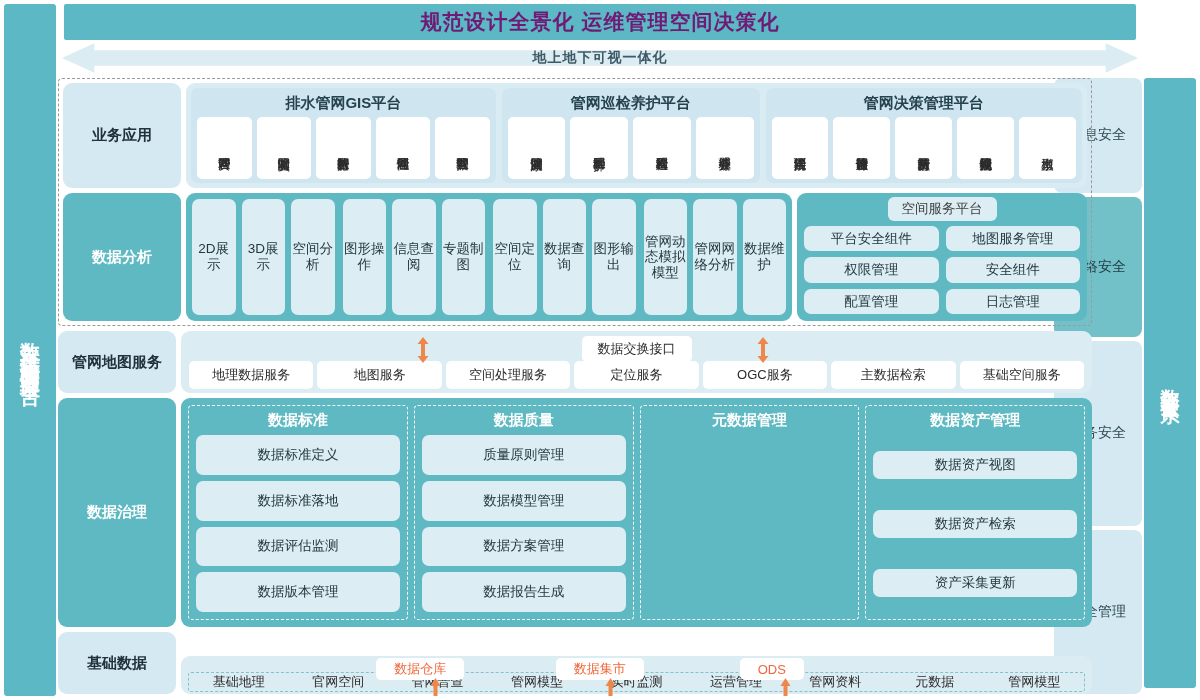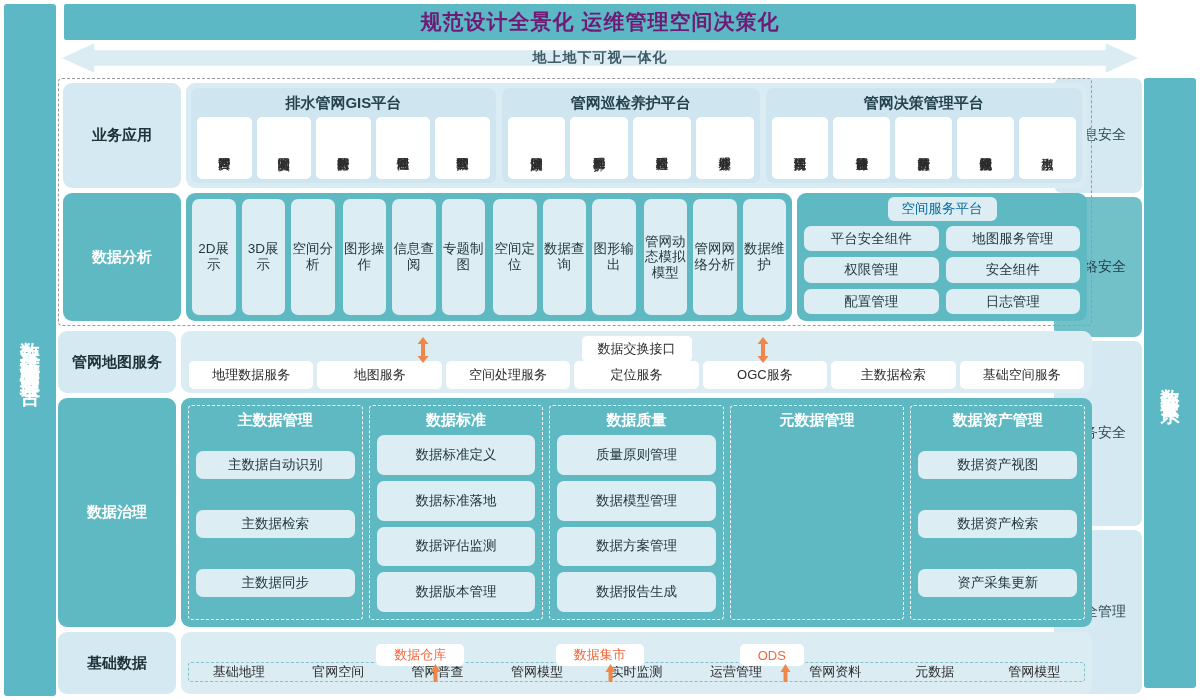--- a/index.html
+++ b/index.html
@@ -105,21 +105,21 @@
     background:#dceef4;border-radius:7px;flex:1;
     display:flex;align-items:center;justify-content:center;
     font-size:13.5px;color:#24383f;text-align:center;line-height:1.15;
   }
   .sp-panel{
     width:290px;flex:none;background:#5fb9c2;border-radius:9px;
     padding:4px 7px 7px;box-sizing:border-box;
     display:flex;flex-direction:column;align-items:center;
   }
   .sp-title{
-    background:#dceef4;border-radius:6px;color:#0369a1;font-size:13.5px;
+    background:#dceef4;border-radius:6px;color:#404040;font-size:13.5px;
     padding:3px 14px;margin-bottom:5px;
   }
   .sp-grid{flex:1;width:100%;display:flex;gap:7px;}
   .sp-col{flex:1;display:flex;flex-direction:column;gap:6px;}
 
   
   .r3{height:62px;margin-bottom:5px;}
   .r3 .row-body{background:#dcecf3;position:relative;padding:4px 8px;box-sizing:border-box;}
   .svc-wrap{position:relative;width:100%;display:flex;align-items:flex-end;}
   .svc-row{display:flex;gap:4px;width:100%;align-items:center;}
@@ -154,21 +154,21 @@
   .gov-items.spread{justify-content:space-around;gap:0;}
   .gchip{
     background:#dceef4;border-radius:7px;
     display:flex;align-items:center;justify-content:center;
     font-size:13.5px;color:#24383f;flex:1;min-height:26px;
   }
   .gov-items.spread .gchip{flex:none;height:28px;}
 
   
   .r5{height:62px;}
-  .r5 .row-body{background:#dcecf3;position:relative;padding:12px 7px;box-sizing:border-box;}
+  .r5 .row-body{background:#dcecf3;position:relative;padding:2px 7px;box-sizing:border-box;margin-top:24px;}
   .base-wrap{position:relative;width:100%;display:flex;flex-direction:column;justify-content:flex-end;}
   .store-row{position:absolute;top:0;left:0;right:0;height:24px;}
   .store{
     position:absolute;background:#ffffff;border-radius:5px;height:22px;
     display:flex;align-items:center;justify-content:center;
     font-size:13px;color:#f0663a;padding:0 18px;
   }
   .base-strip{
     border:1.4px dashed #7fc3cf;border-radius:3px;height:28px;
     display:flex;align-items:center;margin-top:26px;
@@ -356,28 +356,20 @@
           </div>
 
         </div>
       </div>
     </div>
 
     <div class="row r4">
       <div class="row-label teal">数据治理</div>
       <div class="row-body">
 
-        <div class="gov-col">
-          <div class="gov-title">主数据管理</div>
-          <div class="gov-items spread">
-            <div class="gchip">主数据自动识别</div>
-            <div class="gchip">主数据检索</div>
-            <div class="gchip">主数据同步</div>
-          </div>
-        </div>
 
         <div class="gov-col">
           <div class="gov-title">数据标准</div>
           <div class="gov-items">
             <div class="gchip">数据标准定义</div>
             <div class="gchip">数据标准落地</div>
             <div class="gchip">数据评估监测</div>
             <div class="gchip">数据版本管理</div>
           </div>
         </div>

